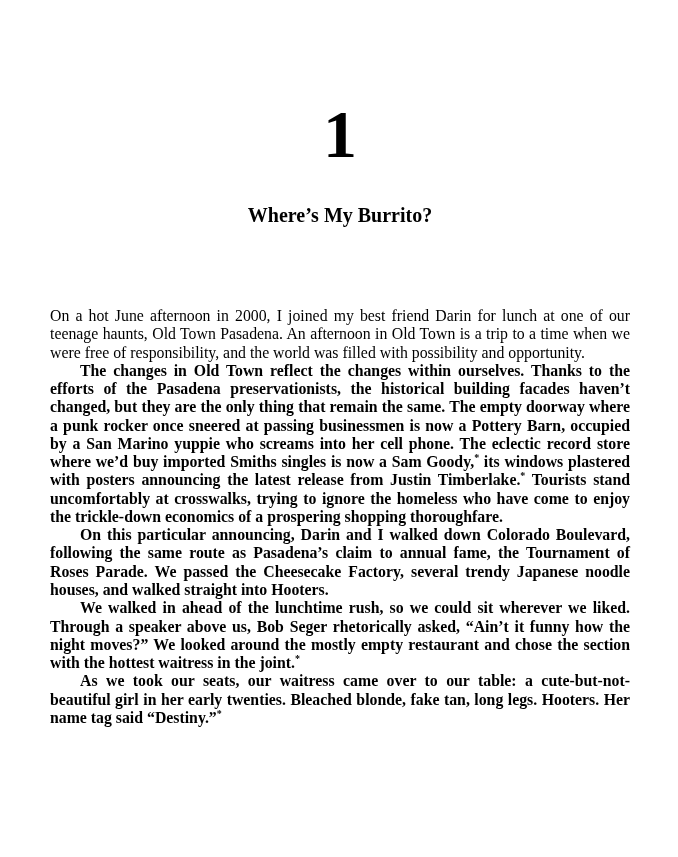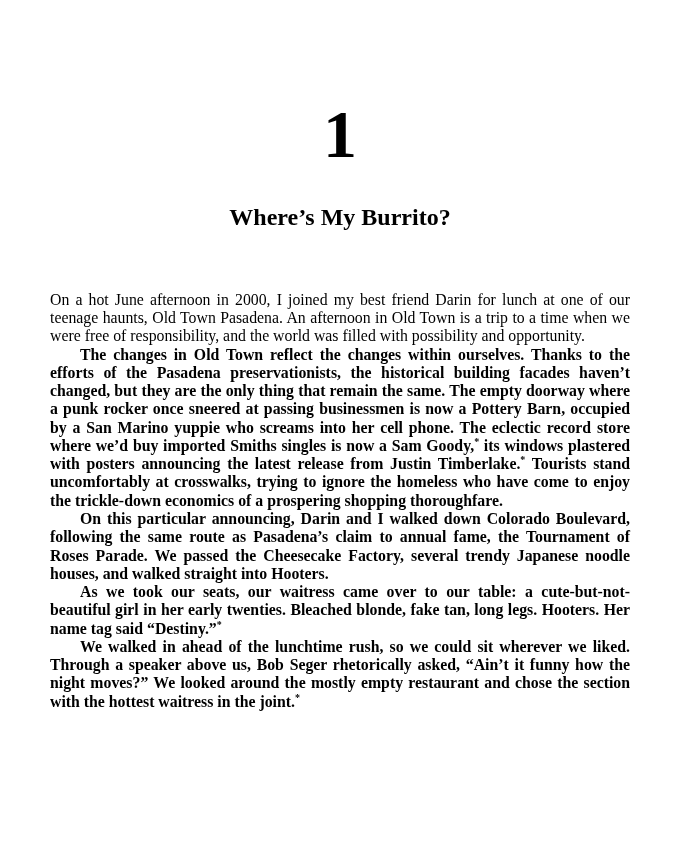--- a/index.html
+++ b/index.html
@@ -23,25 +23,25 @@
     padding-top: 100px;
     text-align: center;
     font-weight: bold;
     font-size: 68px;
     line-height: 1;
   }
   .chapter-title {
     margin: 35px 0 0 0;
     text-align: center;
     font-weight: bold;
-    font-size: 24px;
+    font-size: 20px;
     line-height: 1.2;
   }
   .body-text {
-    margin-top: 59px;
+    margin-top: 80px;
     font-size: 15.8px;
     line-height: 18.27px;
     text-align: justify;
   }
   .body-text p {
     margin: 0;
     padding: 0;
   }
   .body-text p.indent {
     text-indent: 30px;
@@ -56,16 +56,16 @@
 </head>
 <body>
 
 <div class="page">
   <div class="chapter-number">1</div>
   <h1 class="chapter-title">Where’s My Burrito?</h1>
   <div class="body-text" id="paragraphs">
       <p><span>On a hot June afternoon in 2000, I joined my best friend Darin for lunch at one of our teenage haunts, Old Town Pasadena. An afternoon in Old Town is a trip to a time when we were free of responsibility, and the world was filled with possibility and opportunity.</span></p>
       <p class="indent"><span>The changes in Old Town reflect the changes within ourselves. Thanks to the efforts of the Pasadena preservationists, the historical building facades haven’t changed, but they are the only thing that remain the same. The empty doorway where a punk rocker once sneered at passing businessmen is now a Pottery Barn, occupied by a San Marino yuppie who screams into her cell phone. The eclectic record store where we’d buy imported Smiths singles is now a Sam Goody,</span><sup>*</sup><span> its windows plastered with posters announcing the latest release from Justin Timberlake.</span><sup>*</sup><span> Tourists stand uncomfortably at crosswalks, trying to ignore the homeless who have come to enjoy the trickle-down economics of a prospering shopping thoroughfare.</span></p>
       <p class="indent"><span>On this particular announcing, Darin and I walked down Colorado Boulevard, following the same route as Pasadena’s claim to annual fame, the Tournament of Roses Parade. We passed the Cheesecake Factory, several trendy Japanese noodle houses, and walked straight into Hooters.</span></p>
+      <p class="indent"><span>We walked in ahead of the lunchtime rush, so we could sit wherever we liked. Through a speaker above us, Bob Seger rhetorically asked, “Ain’t it funny how the night moves?” We looked around the mostly empty restaurant and chose the section with the hottest waitress in the joint.</span><sup>*</sup></p>
       <p class="indent"><span>As we took our seats, our waitress came over to our table: a cute-but-not-beautiful girl in her early twenties. Bleached blonde, fake tan, long legs. Hooters. Her name tag said “Destiny.”</span><sup>*</sup></p>
-      <p class="indent"><span>We walked in ahead of the lunchtime rush, so we could sit wherever we liked. Through a speaker above us, Bob Seger rhetorically asked, “Ain’t it funny how the night moves?” We looked around the mostly empty restaurant and chose the section with the hottest waitress in the joint.</span><sup>*</sup></p>
     </div>
 </div>
 
 </body></html>

